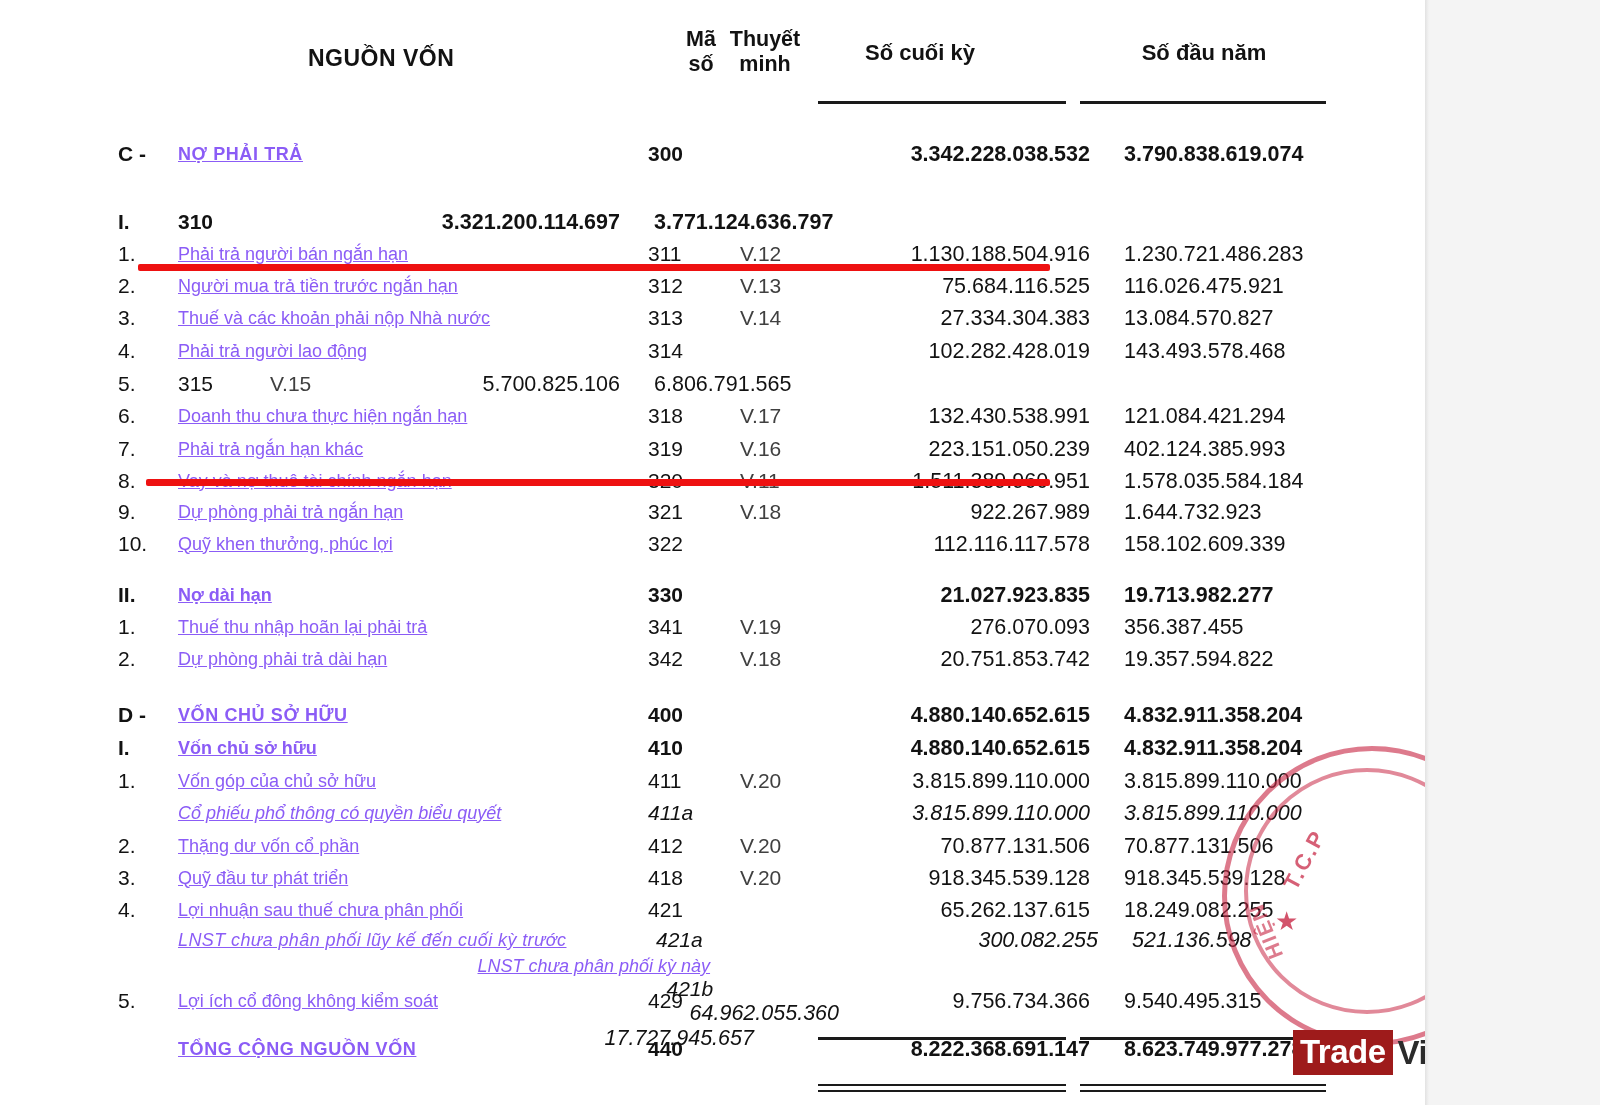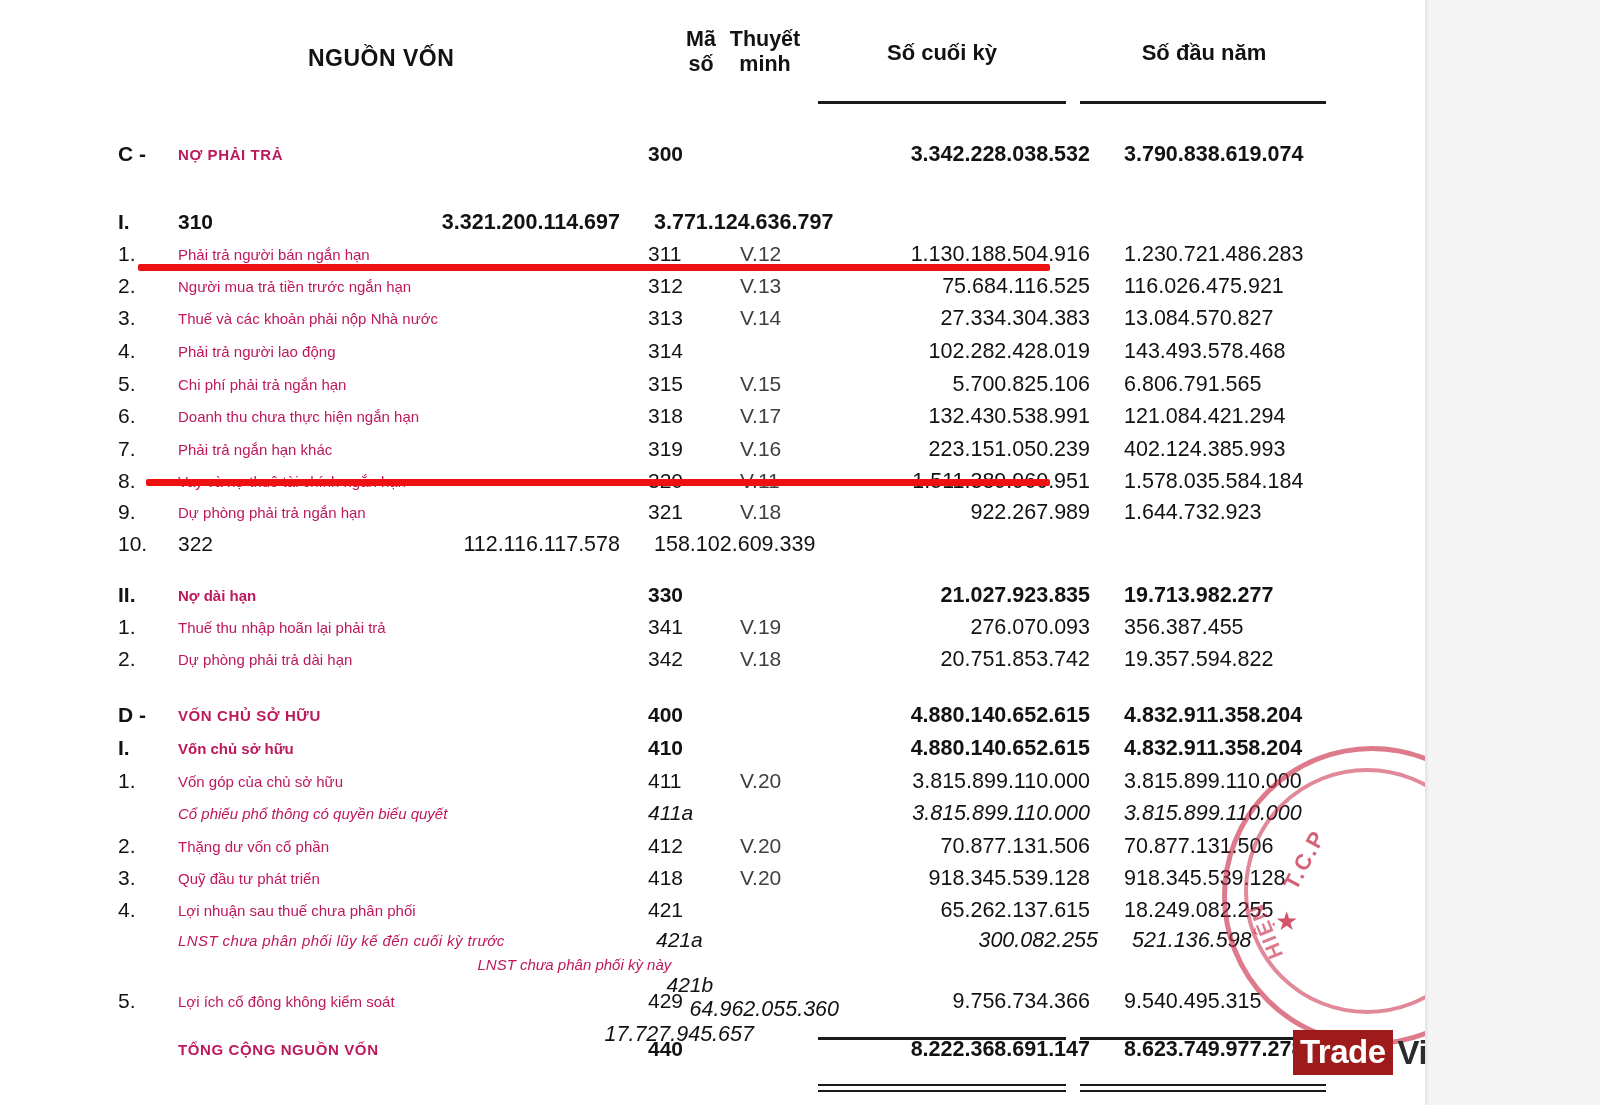--- a/index.html
+++ b/index.html
@@ -46,24 +46,25 @@
   .c-num {
     width: 60px;
     margin-left: 118px;
     font-size: 21px;
     color: #121212;
     text-align: left;
     flex: 0 0 auto;
   }
   .c-label {
     width: 470px;
-    font-size: 15px;
-    color: #be185d;
+    font-size: 18px;
+    color: #8b5cf6;
     flex: 0 0 auto;
     white-space: nowrap;
+    text-decoration: underline;
   }
   .c-code {
     width: 92px;
     font-size: 21px;
     color: #121212;
     text-align: left;
     flex: 0 0 auto;
   }
   .c-note {
     width: 95px;
@@ -108,21 +109,21 @@
   .hdr {
     position: absolute;
     font-weight: bold;
     color: #121212;
     text-align: center;
     line-height: 1.15;
   }
   #hdr-nguonvon { left: 118px; top: 45px; width: 470px; font-size: 23px; letter-spacing: .5px; text-align: left; padding-left: 190px; box-sizing: border-box;}
   #hdr-masо     { left: 666px; top: 27px; width: 70px;  font-size: 21.5px; }
   #hdr-thuyet   { left: 715px; top: 27px; width: 100px; font-size: 21.5px; }
-  #hdr-cuoiky   { left: 818px; top: 40px; width: 248px; font-size: 22px; }
+  #hdr-cuoiky   { left: 796px; top: 40px; width: 248px; font-size: 22px; }
   #hdr-daunam   { left: 1082px; top: 40px; width: 244px; font-size: 22px; }
 
   .hdr-rule {
     position: absolute;
     height: 3px;
     background: #1a1a1a;
     top: 101px;
   }
   #hdr-rule-1 { left: 818px; width: 248px; }
   #hdr-rule-2 { left: 1080px; width: 246px; }
@@ -294,21 +295,20 @@
       <div class="row" style="top: 336px;">
         <div class="c-num">4.</div>
         <div class="c-label">Phải trả người lao động</div>
         <div class="c-code">314</div>
         <div class="c-note"></div>
         <div class="c-v1">102.282.428.019</div>
         <div class="c-v2">143.493.578.468</div>
       </div>
       <div class="row" style="top: 369px;">
         <div class="c-num">5.</div>
-        <div class="c-label">Chi phí phải trả ngắn hạn</div>
         <div class="c-code">315</div>
         <div class="c-note">V.15</div>
         <div class="c-v1">5.700.825.106</div>
         <div class="c-v2">6.806.791.565</div>
       </div>
       <div class="row" style="top: 401px;">
         <div class="c-num">6.</div>
         <div class="c-label">Doanh thu chưa thực hiện ngắn hạn</div>
         <div class="c-code">318</div>
         <div class="c-note">V.17</div>
@@ -334,20 +334,21 @@
       <div class="row" style="top: 497px;">
         <div class="c-num">9.</div>
         <div class="c-label">Dự phòng phải trả ngắn hạn</div>
         <div class="c-code">321</div>
         <div class="c-note">V.18</div>
         <div class="c-v1">922.267.989</div>
         <div class="c-v2">1.644.732.923</div>
       </div>
       <div class="row" style="top: 529px;">
         <div class="c-num">10.</div>
+        <div class="c-label">Quỹ khen thưởng, phúc lợi</div>
         <div class="c-code">322</div>
         <div class="c-note"></div>
         <div class="c-v1">112.116.117.578</div>
         <div class="c-v2">158.102.609.339</div>
       </div>
       <div class="row bold" style="top: 580px;">
         <div class="c-num">II.</div>
         <div class="c-label">Nợ dài hạn</div>
         <div class="c-code">330</div>
         <div class="c-note"></div>

